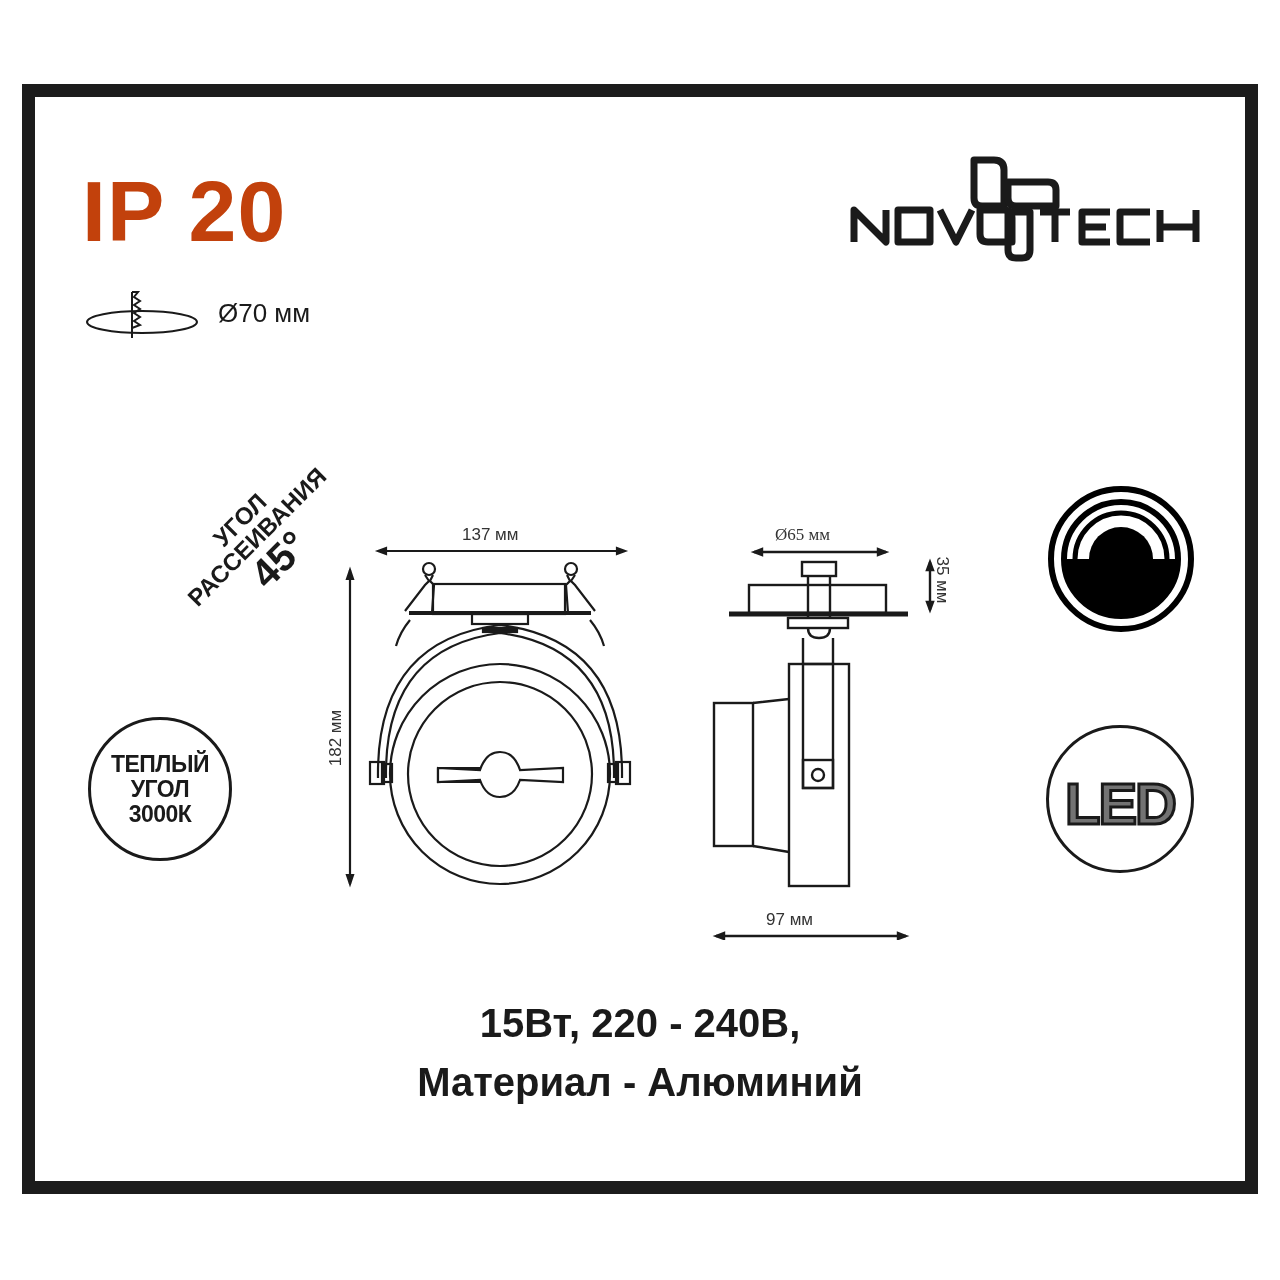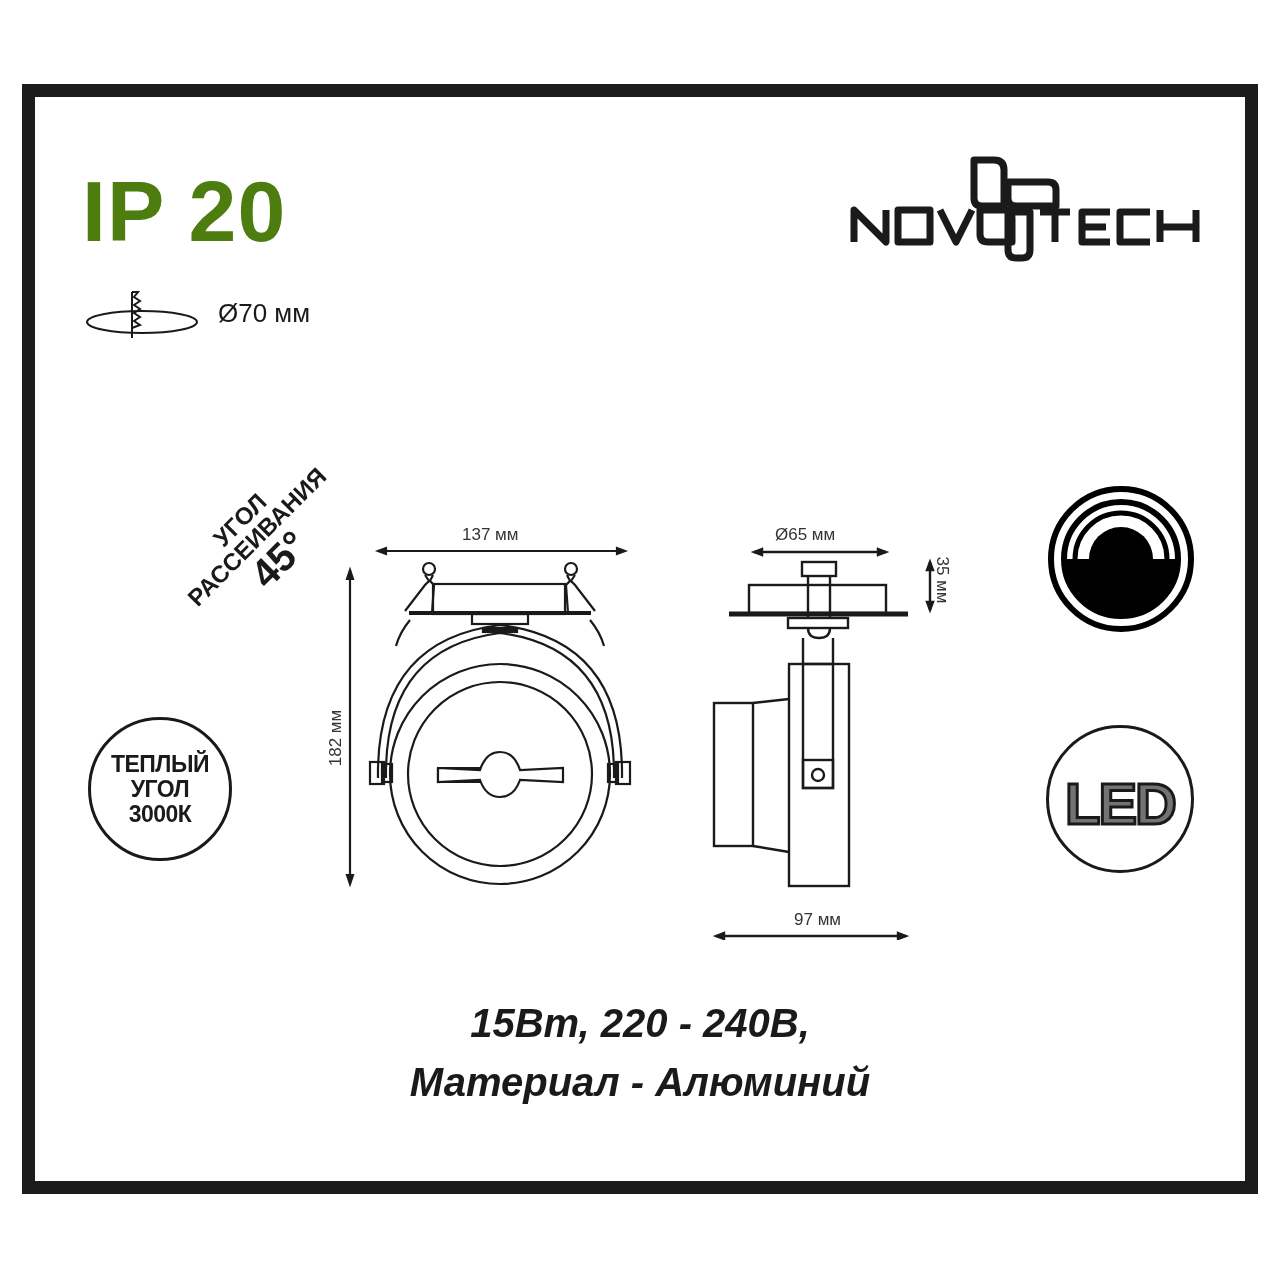--- a/index.html
+++ b/index.html
@@ -2,27 +2,27 @@
 <html><head>
   <meta charset="utf-8">
   <style>
     html, body { margin: 0; padding: 0; background: #ffffff; }
     body { width: 1280px; height: 1280px; position: relative; overflow: hidden;
            font-family: "Liberation Sans", sans-serif; color: #1a1a1a; }
     .frame { position: absolute; left: 22px; top: 84px; width: 1210px; height: 1084px;
              border: 13px solid #1c1c1c; background: #fff; }
     .abs { position: absolute; }
     .ip { left: 82px; top: 168px; font-size: 86px; font-weight: bold; letter-spacing: 1px;
-          font-family: "Liberation Sans", sans-serif; line-height: 1; color: #4d7c0f; }
+          font-family: "Liberation Sans", sans-serif; line-height: 1; color: #c2410c; }
     .cutout-text { left: 218px; top: 300px; font-size: 26px; line-height: 1; color: #1a1a1a; }
     .brand { left: 848px; top: 152px; width: 360px; height: 120px; }
     .badge-text { font-weight: bold; font-size: 23px; line-height: 25px; text-align: right;
                   letter-spacing: -0.5px; }
     .dim { font-size: 17px; color: #333; font-family: "Liberation Sans", sans-serif; }
-    .spec { left: 300px; width: 680px; text-align: center; font-style: italic; font-weight: bold;
+    .spec { left: 300px; width: 680px; text-align: center; font-weight: bold;
             font-size: 40px; line-height: 1; color: #1a1a1a; }
   </style>
 </head>
 <body>
 
 <div class="frame"></div>
 
 <div class="abs ip">IP 20</div>
 
 <svg class="abs" style="left:84px;top:282px" width="120" height="58" viewBox="0 0 120 58">
@@ -113,23 +113,23 @@
     <rect x="608" y="764" width="10" height="18"></rect>
 
     <circle cx="500" cy="774" r="110"></circle>
     <circle cx="500" cy="774" r="92"></circle>
 
     <path d="M438 768 h72 M438 768 v14 h72"></path>
     <path d="M438 768 L480 770 Q486 752 500 752 Q514 752 520 770 L563 768 L563 782 L520 780 Q514 797 500 797 Q486 797 480 780 L438 782 Z" fill="#fff"></path>
   </g>
 </svg>
 
-<div class="abs dim" style="left:775px;top:525px;">Ø65 мм</div>
+<div class="abs dim" style="left:775px;top:525px;font-family:Liberation Serif, serif;">Ø65 мм</div>
 <div class="abs dim" style="left:912px;top:570px;transform:rotate(90deg);transform-origin:center;width:60px;text-align:center;">35 мм</div>
-<div class="abs dim" style="left:794px;top:910px;">97 мм</div>
+<div class="abs dim" style="left:766px;top:910px;">97 мм</div>
 
 <svg class="abs" style="left:700px;top:540px" width="260" height="400" viewBox="700 540 260 400">
   <g fill="none" stroke="#1a1a1a" stroke-width="2.4">
 
     <line x1="754" y1="552" x2="886" y2="552"></line>
     <path d="M754 552 l8 -3 v6 z M886 552 l-8 -3 v6 z" fill="#1a1a1a"></path>
 
     <line x1="930" y1="562" x2="930" y2="610"></line>
     <path d="M930 562 l-3 8 h6 z M930 610 l-3 -8 h6 z" fill="#1a1a1a"></path>
 

